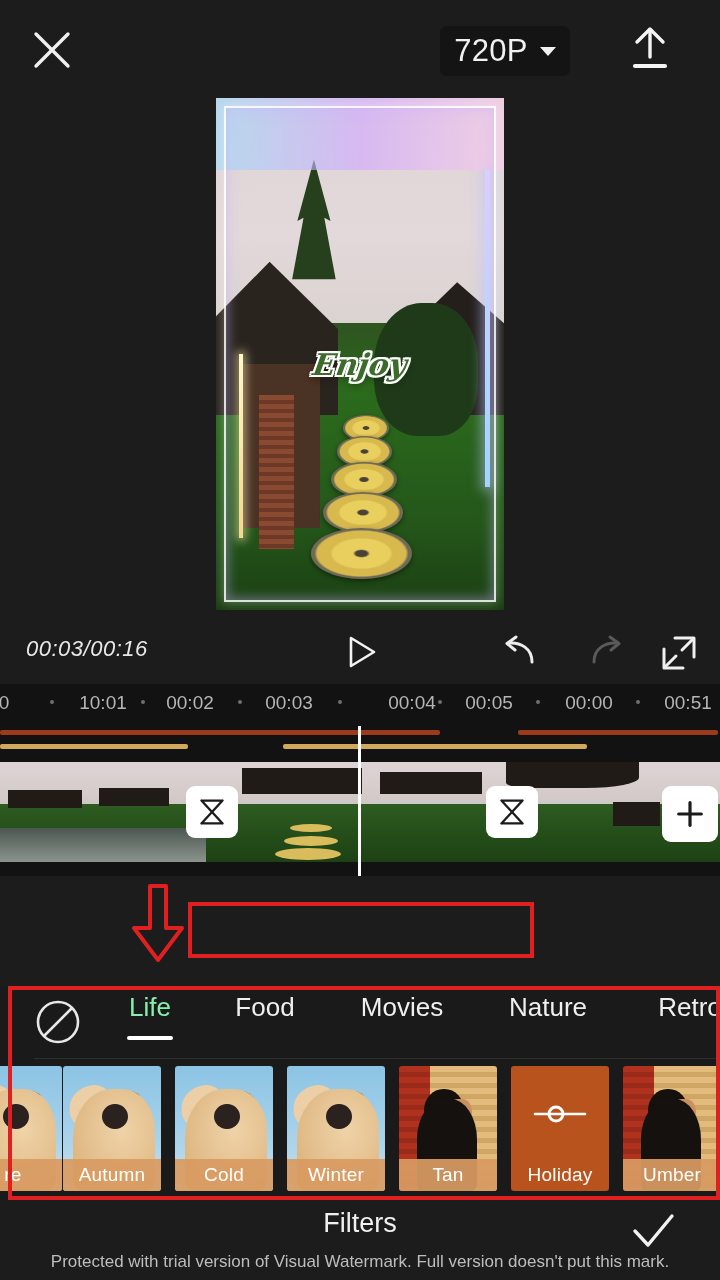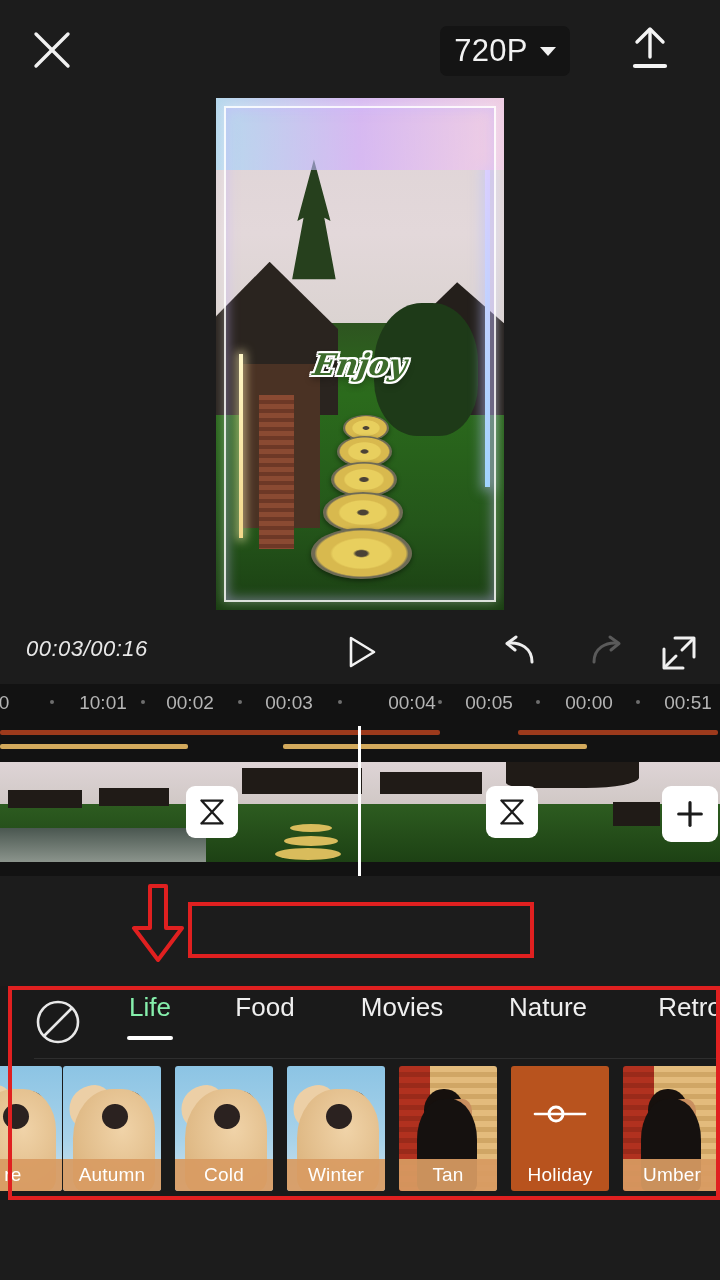--- a/index.html
+++ b/index.html
@@ -418,14 +418,23 @@
             <div class="th-tan"></div>
             <div class="th-head"></div>
             <div class="th-face"></div>
             <div class="th-man"></div>
           </div>
           <div class="th-label">Umber</div>
         </div>
       </div>
   </div>
 
+  <div class="bottombar">
+    <div class="bottom-title">Filters</div>
+    <div class="confirm-btn">
+      <svg viewBox="0 0 46 40">
+          <polyline points="5,19 18,33 42,4" fill="none" stroke="#f2f2f2" stroke-width="3.4" stroke-linecap="round" stroke-linejoin="round"></polyline>
+        </svg>
+    </div>
+    <div class="wm-notice">Protected with trial version of Visual Watermark. Full version doesn't put this mark.</div>
+  </div>
 
 </div>
 
 </body></html>

